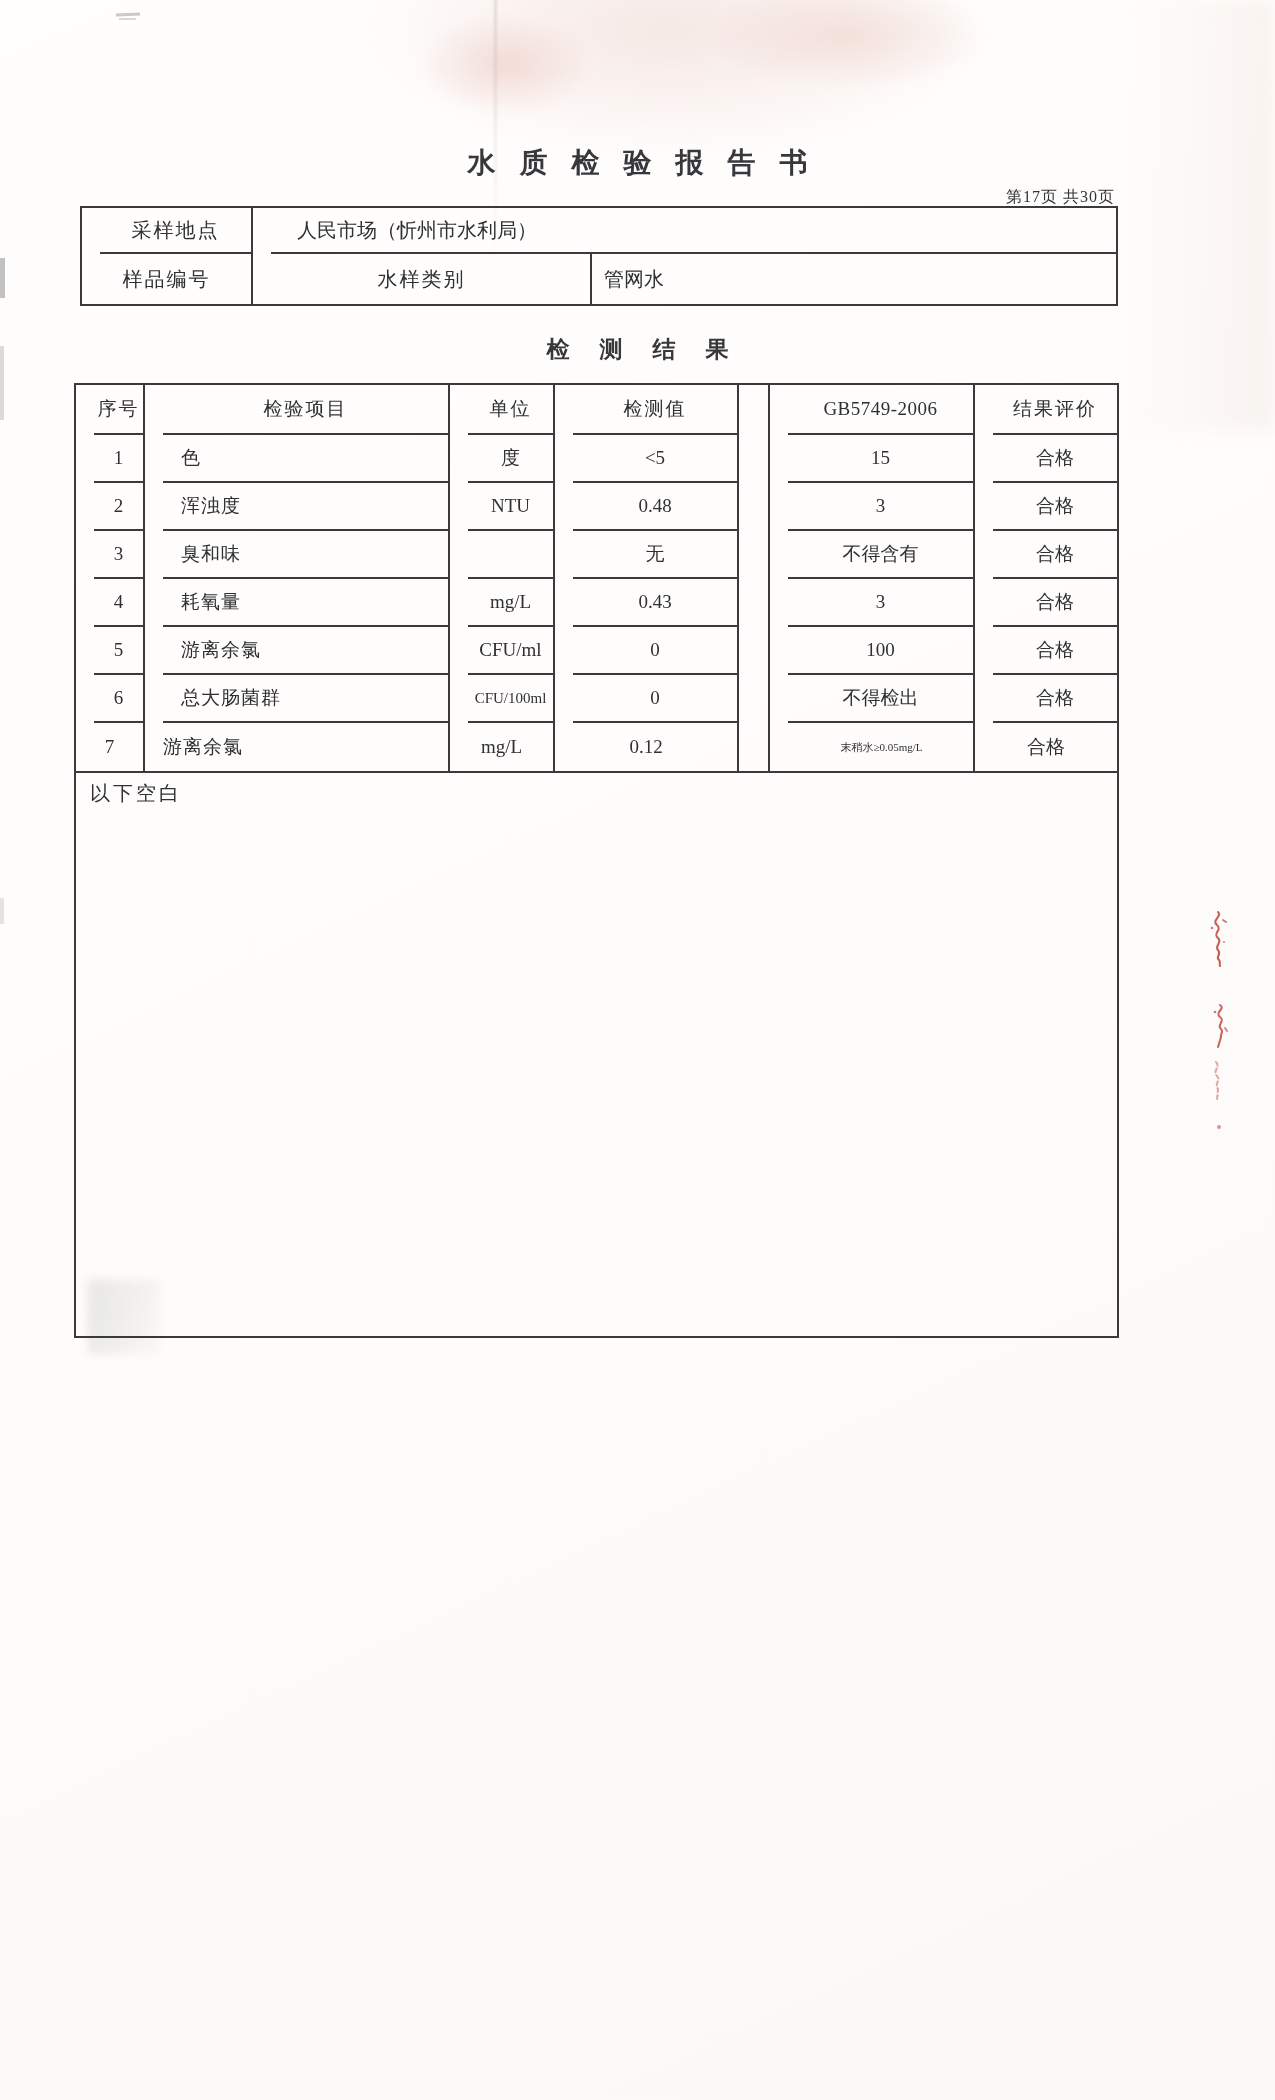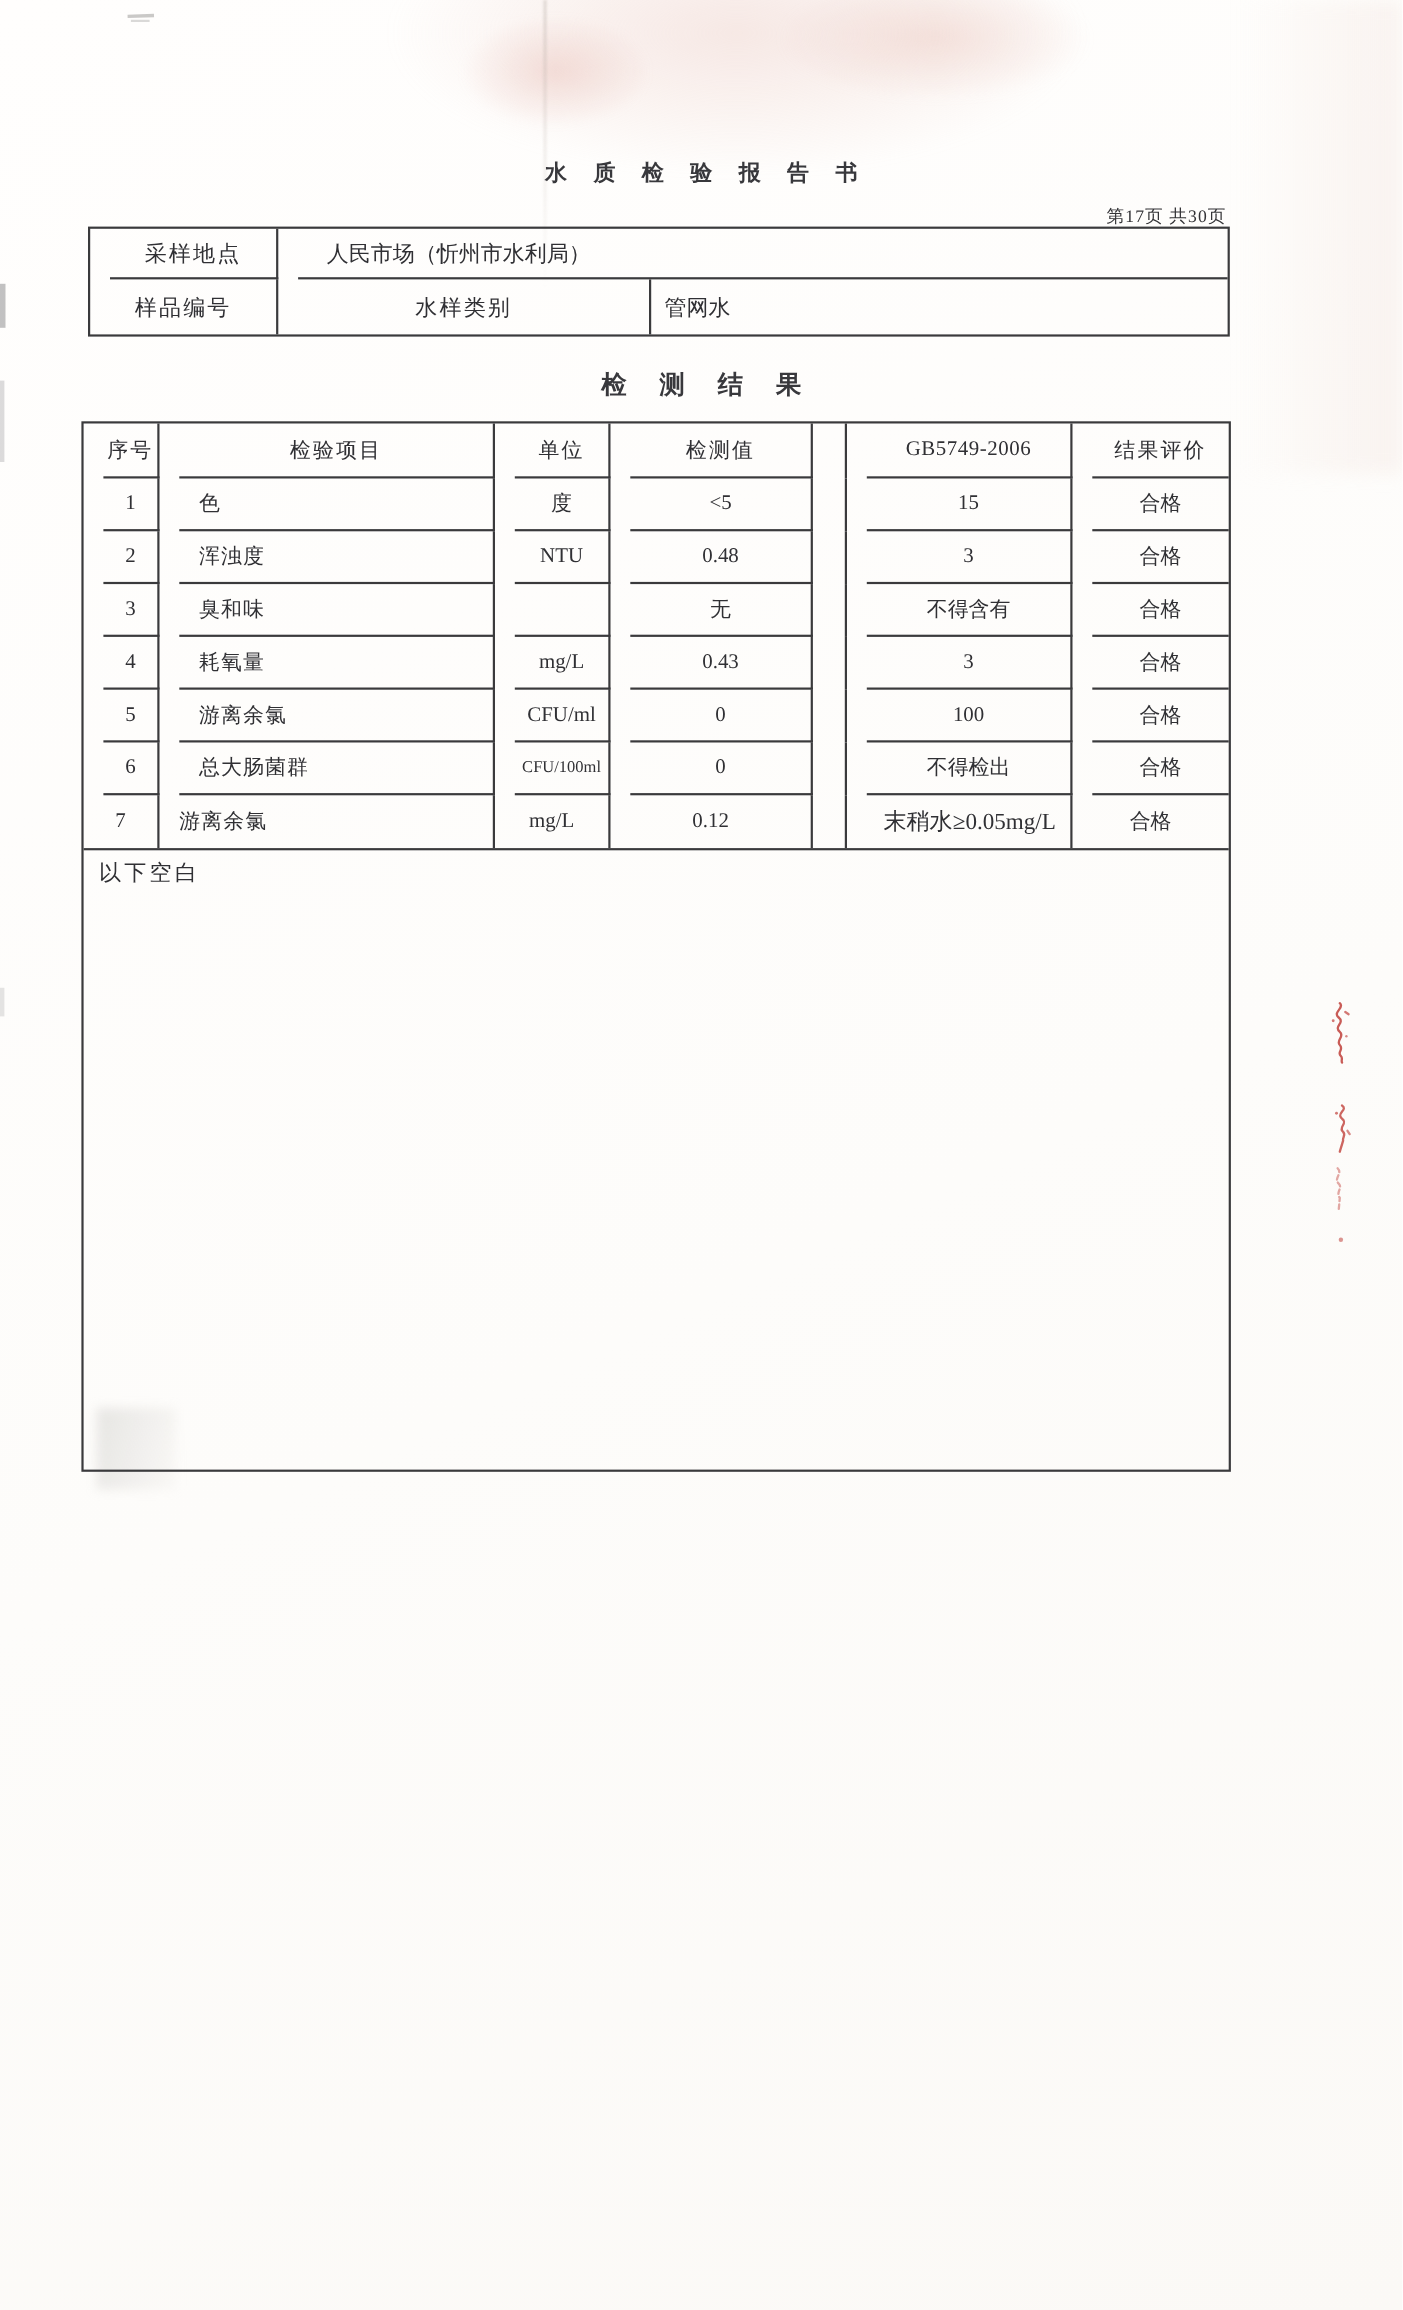--- a/index.html
+++ b/index.html
@@ -17,21 +17,21 @@
   :root {
     --line: #3a3a3c;
     --ink: #303034;
   }
 
   
   .report-title {
     position: absolute;
     top: 144px; left: 0; width: 100%;
     text-align: center;
-    font-size: 20px;
+    font-size: 28px;
     font-weight: bold;
     letter-spacing: 24px;
     padding-left: 24px;
     color: #38383c;
   }
   .page-indicator {
     position: absolute;
     top: 187px; right: 160px;
     font-size: 16px;
     letter-spacing: 1px;
@@ -79,21 +79,21 @@
     grid-template-columns: 69px 305px 105px 184px 31px 205px 142px;
     grid-template-rows: 50px repeat(7, 48px) 565px;
     border: 2px solid var(--line);
     font-size: 19px;
   }
   .results-grid .cell.head { justify-content: center; letter-spacing: 2px; }
   .results-grid .cell.head.latin { letter-spacing: 0.5px; }
   .results-grid .cell.item { padding-left: 18px; letter-spacing: 1px; }
   .results-grid .cell.mid  { justify-content: center; }
   .results-grid .cell.condensed { font-size: 15px; }
-  .results-grid .cell.long { font-size: 21px; letter-spacing: 0; margin-left: 20px; }
+  .results-grid .cell.long { font-size: 11px; letter-spacing: 0; margin-left: 20px; }
   .footer-area {
     grid-column: 1 / -1;
     border-top: 2px solid var(--line);
     padding: 7px 0 0 14px;
     font-size: 20px;
     letter-spacing: 3px;
     align-items: flex-start;
     display: flex;
     text-align: center;
   }

